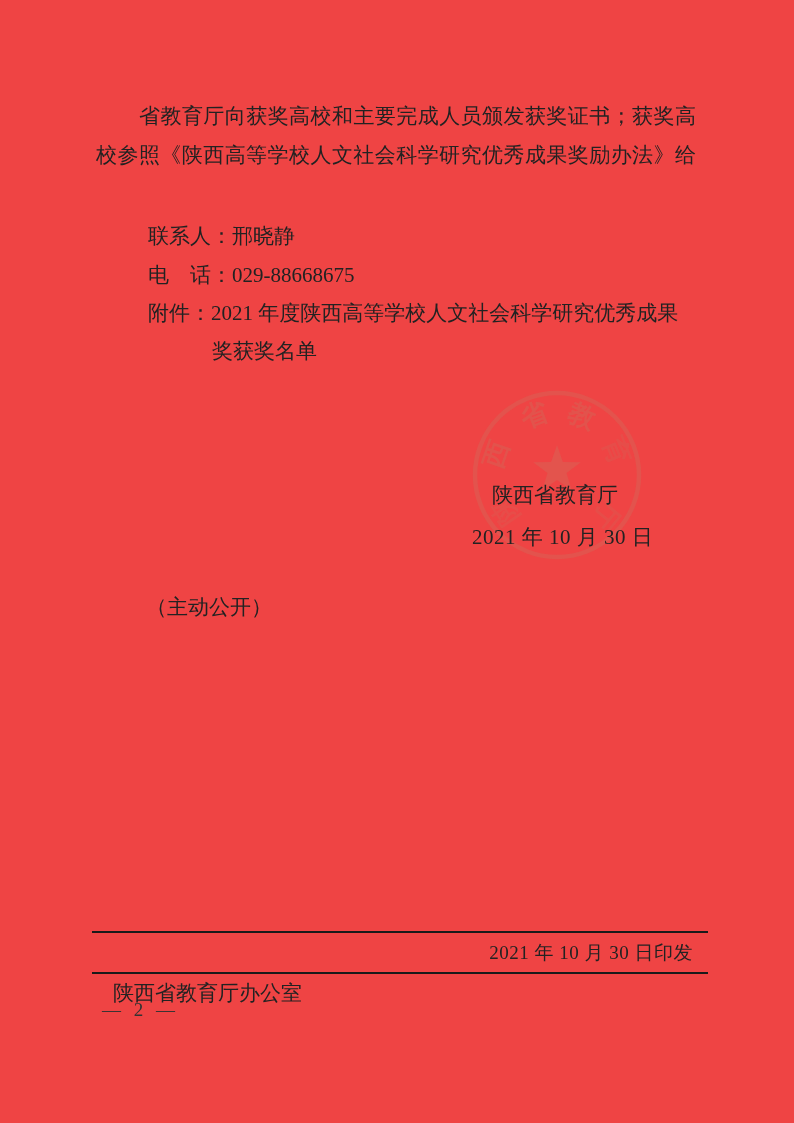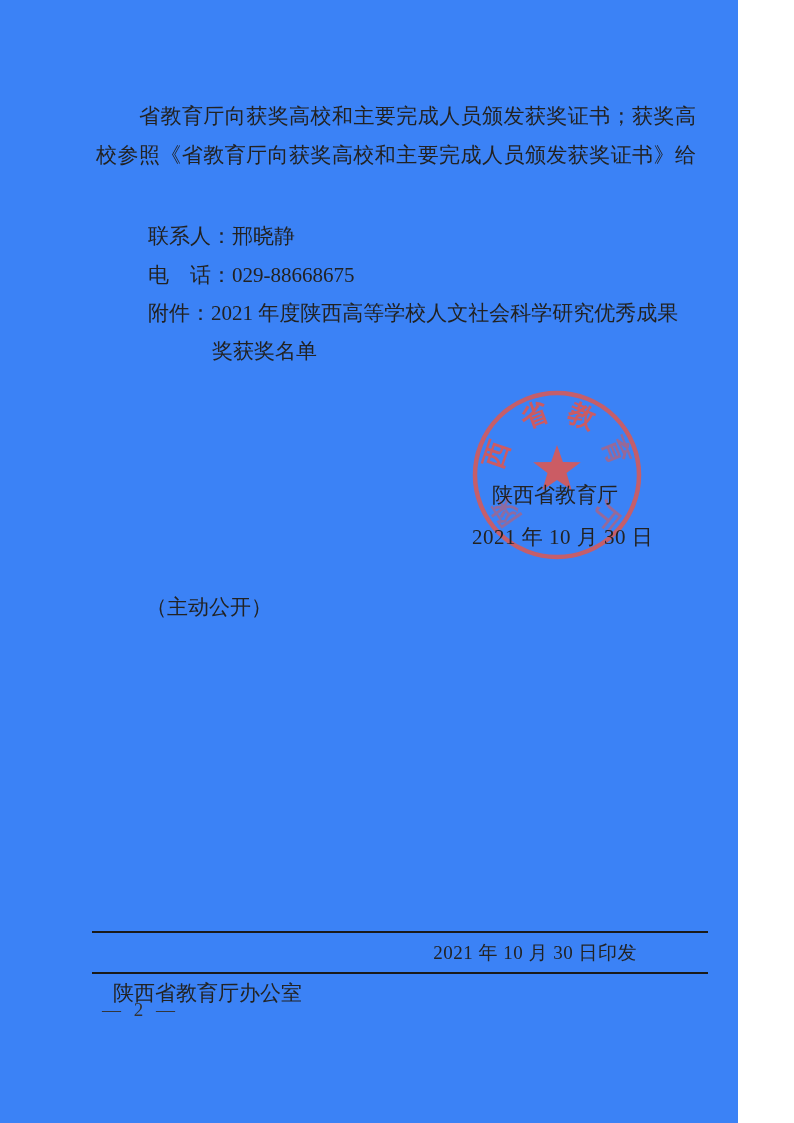--- a/index.html
+++ b/index.html
@@ -1,20 +1,20 @@
 <!DOCTYPE html>
 <html><head>
 <meta charset="utf-8">
 <style>
   html, body { margin: 0; padding: 0; background: #ffffff; }
   .page {
     position: relative;
-    width: 738px;
+    width: 794px;
     height: 1123px;
-    background: #3b82f6;
+    background: #ef4444;
     font-family: "Liberation Serif", serif;
     color: #222222;
     overflow: hidden;
   }
   .abs { position: absolute; line-height: 1; white-space: pre; }
 
   
   .bl {
     position: absolute;
     left: 96px;
@@ -73,21 +73,21 @@
   .f-office { left: 113px; top: 943px; font-size: 21px; margin-top: 40px; }
   .f-date   { right: 101px; top: 943px; font-size: 19px; letter-spacing: 0.5px; }
   .pagenum  { left: 102px; top: 1000px; font-size: 19px; letter-spacing: 4px; color: #333; }
 </style>
 </head>
 <body>
 
 <div class="page">
 
   <div class="bl first l1">省教育厅向获奖高校和主要完成人员颁发获奖证书；获奖高</div>
-  <div class="bl l2">校参照《省教育厅向获奖高校和主要完成人员颁发获奖证书》给</div>
+  <div class="bl l2">校参照《陕西高等学校人文社会科学研究优秀成果奖励办法》给</div>
 
   <div class="abs contact-line">联系人：邢晓静</div>
   <div class="abs phone-line">电　话：029-88668675</div>
   <div class="abs attach-line1">附件：2021 年度陕西高等学校人文社会科学研究优秀成果</div>
   <div class="abs attach-line2">奖获奖名单</div>
 
   <div class="seal">
     <svg width="175" height="175" viewBox="0 0 175 175">
       <circle cx="87" cy="87" r="82" fill="none" stroke-width="4.5" opacity="0.9" stroke="#e0564f"></circle>
       <polygon points="87,57 92.9,73.9 110.8,74.3 96.5,85.1 101.7,102.2 87,92 72.3,102.2 77.5,85.1 63.2,74.3 81.1,73.9" opacity="0.95" fill="#e0564f"></polygon>

